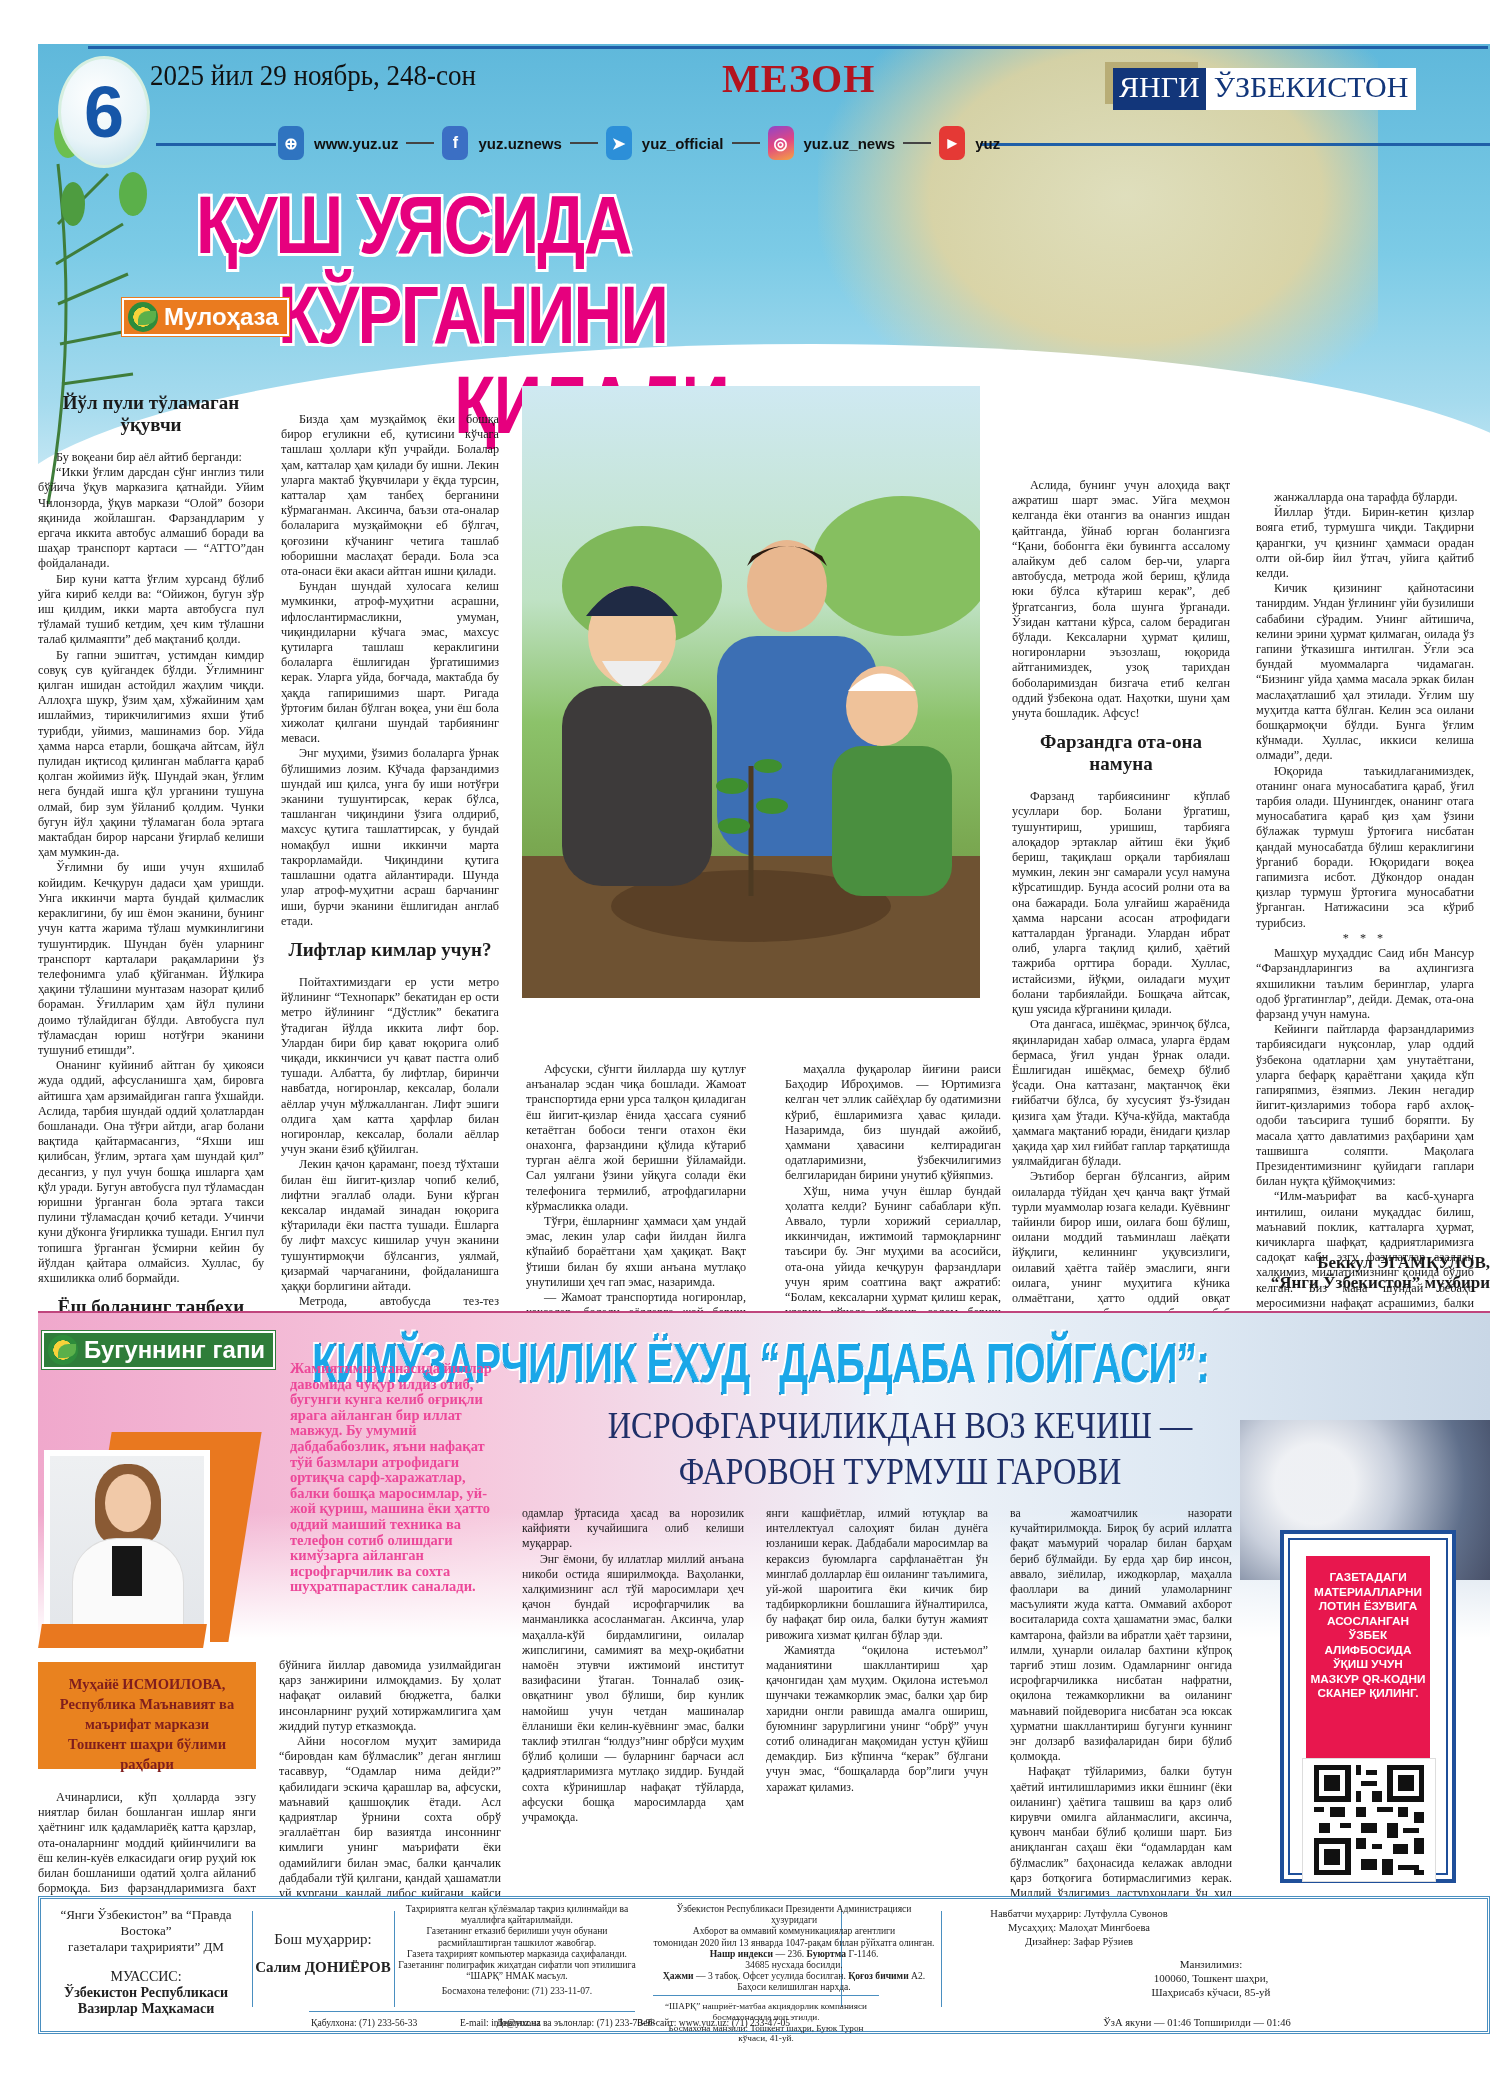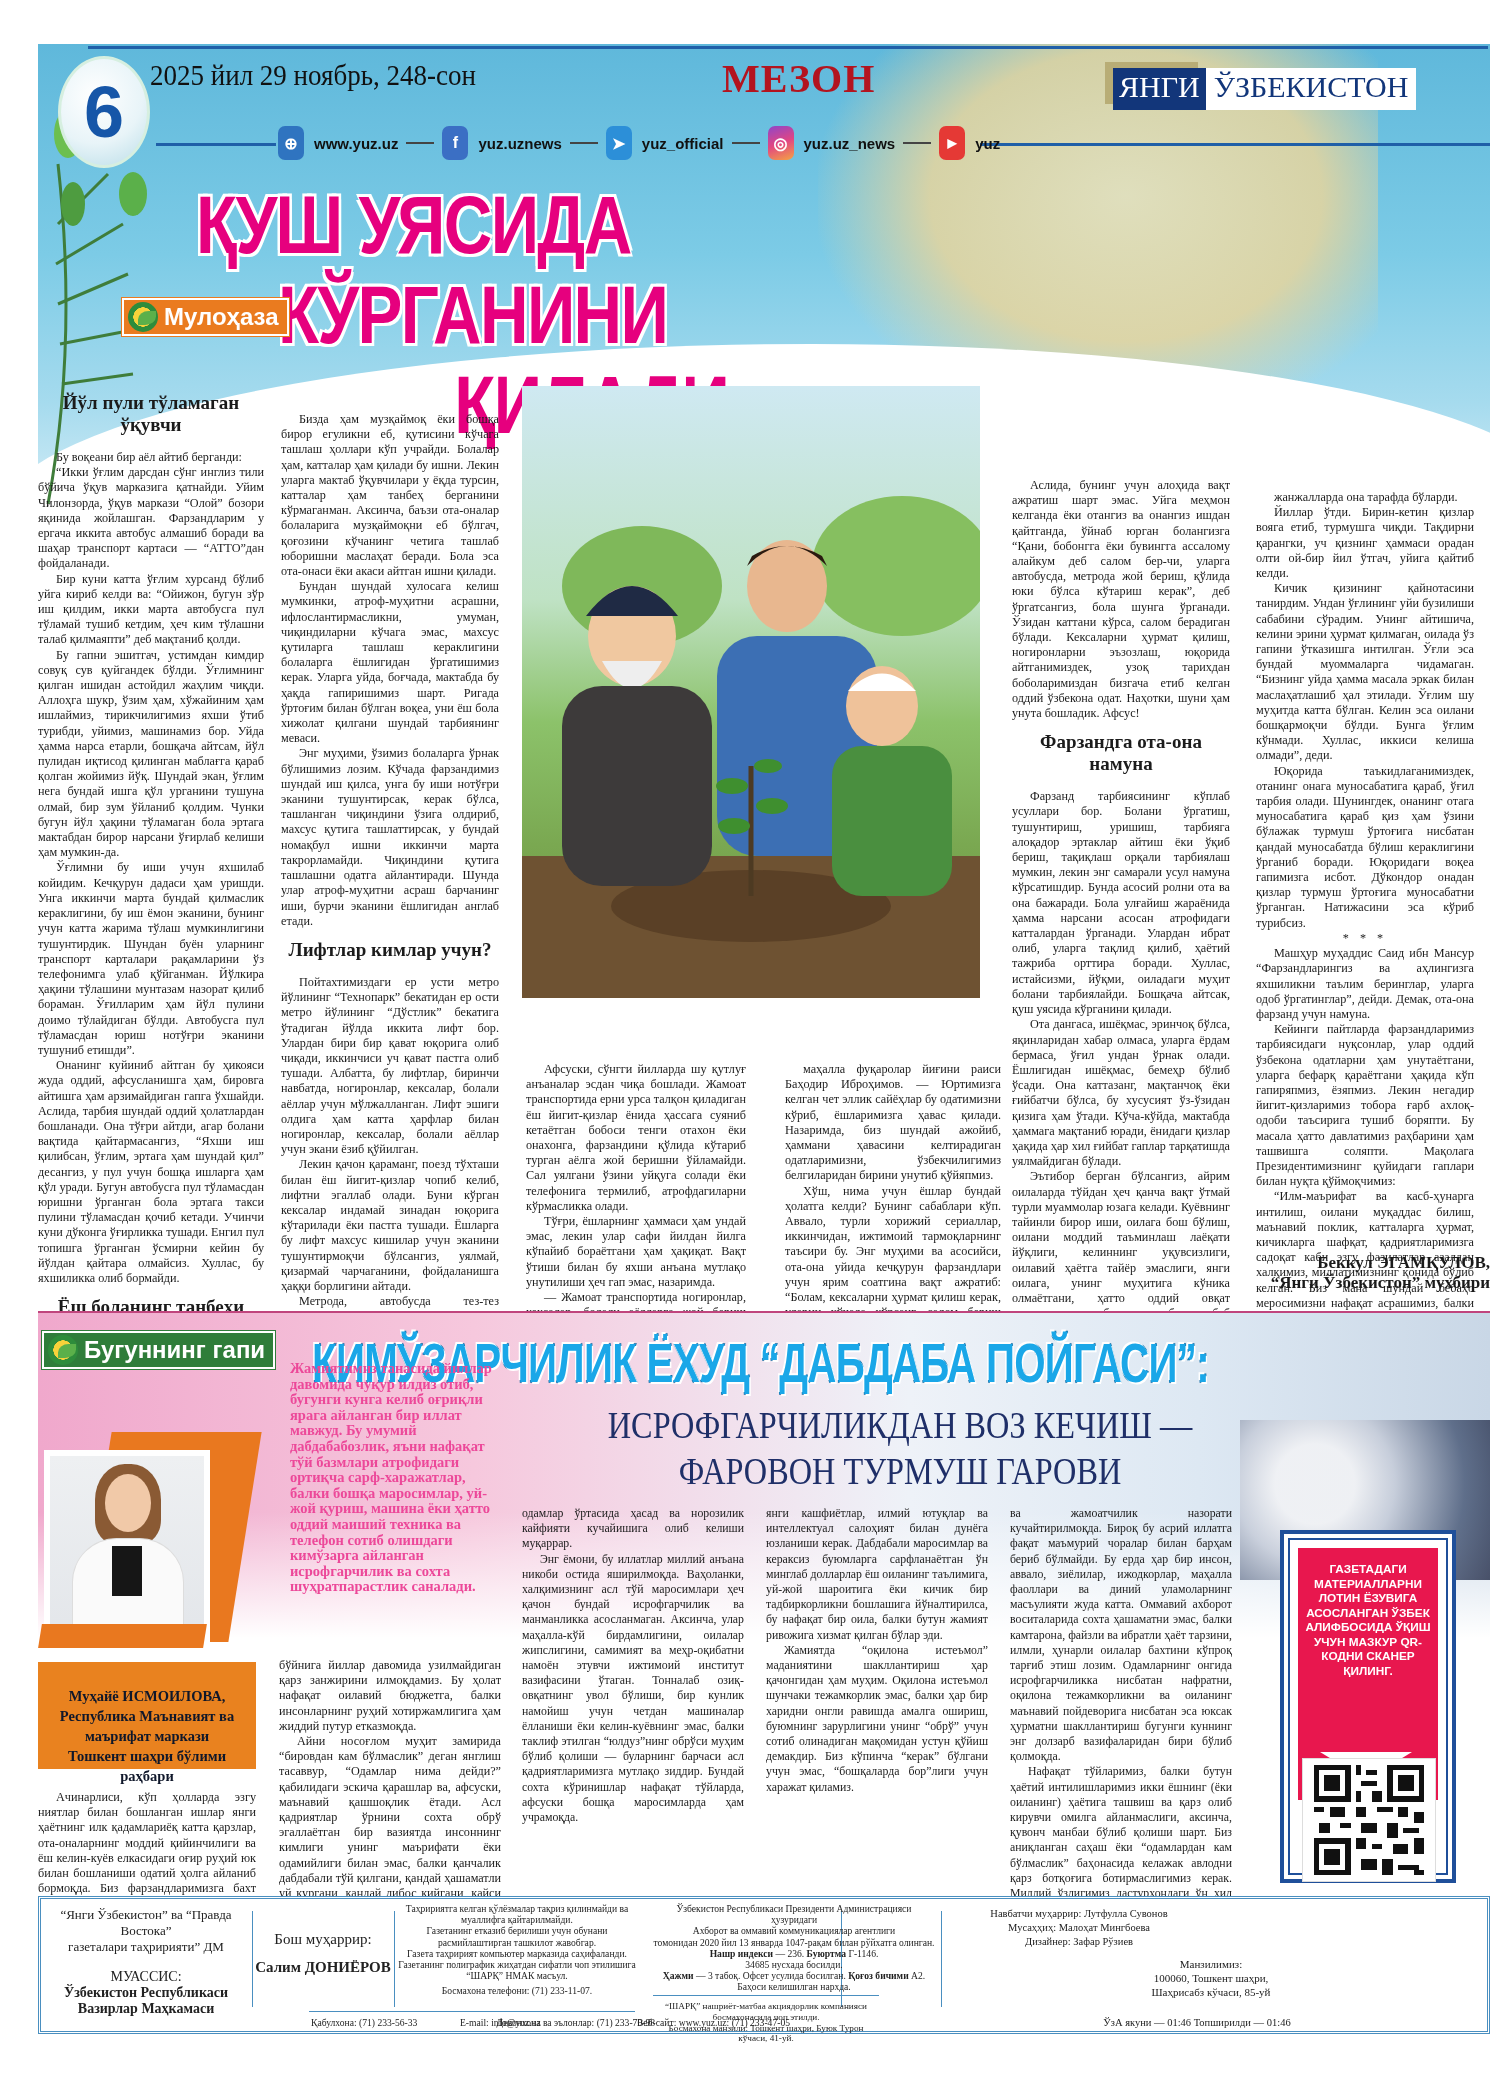--- a/index.html
+++ b/index.html
@@ -130,28 +130,28 @@
     width: 100%; height: 100%; position: relative; overflow: hidden;
     background: linear-gradient(180deg, #eef0f2 0%, #e3e6ea 100%);
   }
   .portrait-inner .hair { position: absolute; left: 45px; top: 8px; width: 66px; height: 80px; background: #8a5a34; border-radius: 45% 45% 30% 30%; }
   .portrait-inner .face { position: absolute; left: 55px; top: 18px; width: 46px; height: 58px; background: #f1c9a8; border-radius: 50%; }
   .portrait-inner .jacket { position: absolute; left: 22px; top: 82px; width: 112px; height: 110px; background: #fafafa; border-radius: 40% 40% 0 0; border: 1px solid #ddd; }
   .portrait-inner .top { position: absolute; left: 62px; top: 90px; width: 30px; height: 50px; background: #161616; }
   .portrait-orange2 { position: absolute; left: 40px; top: 1624px; width: 165px; height: 24px; background: #e9781f; transform: skewX(-9deg); }
   .author-box {
     position: absolute; left: 38px; top: 1662px; width: 218px; height: 107px; background: #e9821f;
-    text-align: center; font-weight: 700; font-size: 14.5px; line-height: 20px; padding-top: 24px; color: #0f172a;
+    text-align: center; font-weight: 700; font-size: 14.5px; line-height: 20px; padding-top: 12px; color: #7f1d1d;
   }
   .lead2 { position: absolute; left: 290px; top: 1361px; width: 214px; font-weight: 700; font-size: 14.5px; line-height: 15.6px; color: #ec4899; }
 
   .qr-box {
     position: absolute; left: 1280px; top: 1530px; width: 176px; height: 353px; border: 4px solid #1f4f9a; background: #fff; padding: 4px;
   }
-  .qr-box .inner { border: 2px solid #1f4f9a; width: 100%; height: 100%; padding: 8px; position: relative; }
+  .qr-box .inner { border: 2px solid #1f4f9a; width: 100%; height: 100%; padding: 16px; position: relative; }
   .qr-red {
     background: #e8174e; color: #fff; font-family: "Liberation Sans", sans-serif; font-weight: 700; font-size: 11.8px;
     line-height: 14.5px; text-align: center; padding: 14px 4px 0; height: 252px; position: relative; text-transform: uppercase;
   }
   .qr-arrow { position: absolute; left: 22px; bottom: 20px; width: 0; height: 0; border-left: 46px solid transparent; border-right: 46px solid transparent; border-top: 28px solid #fff; }
   .qr-code { position: absolute; left: 12px; top: 218px; width: 134px; height: 124px; background: #fff; display: flex; align-items: center; justify-content: center; border: 1px solid #ddd; }
 
   
   .imprint { position: absolute; left: 38px; top: 1896px; width: 1452px; height: 138px; border: 3px double #4a8fc0; background: #fff; }
   .imp { position: absolute; font-size: 11px; line-height: 12.5px; text-align: center; color: #222; }

